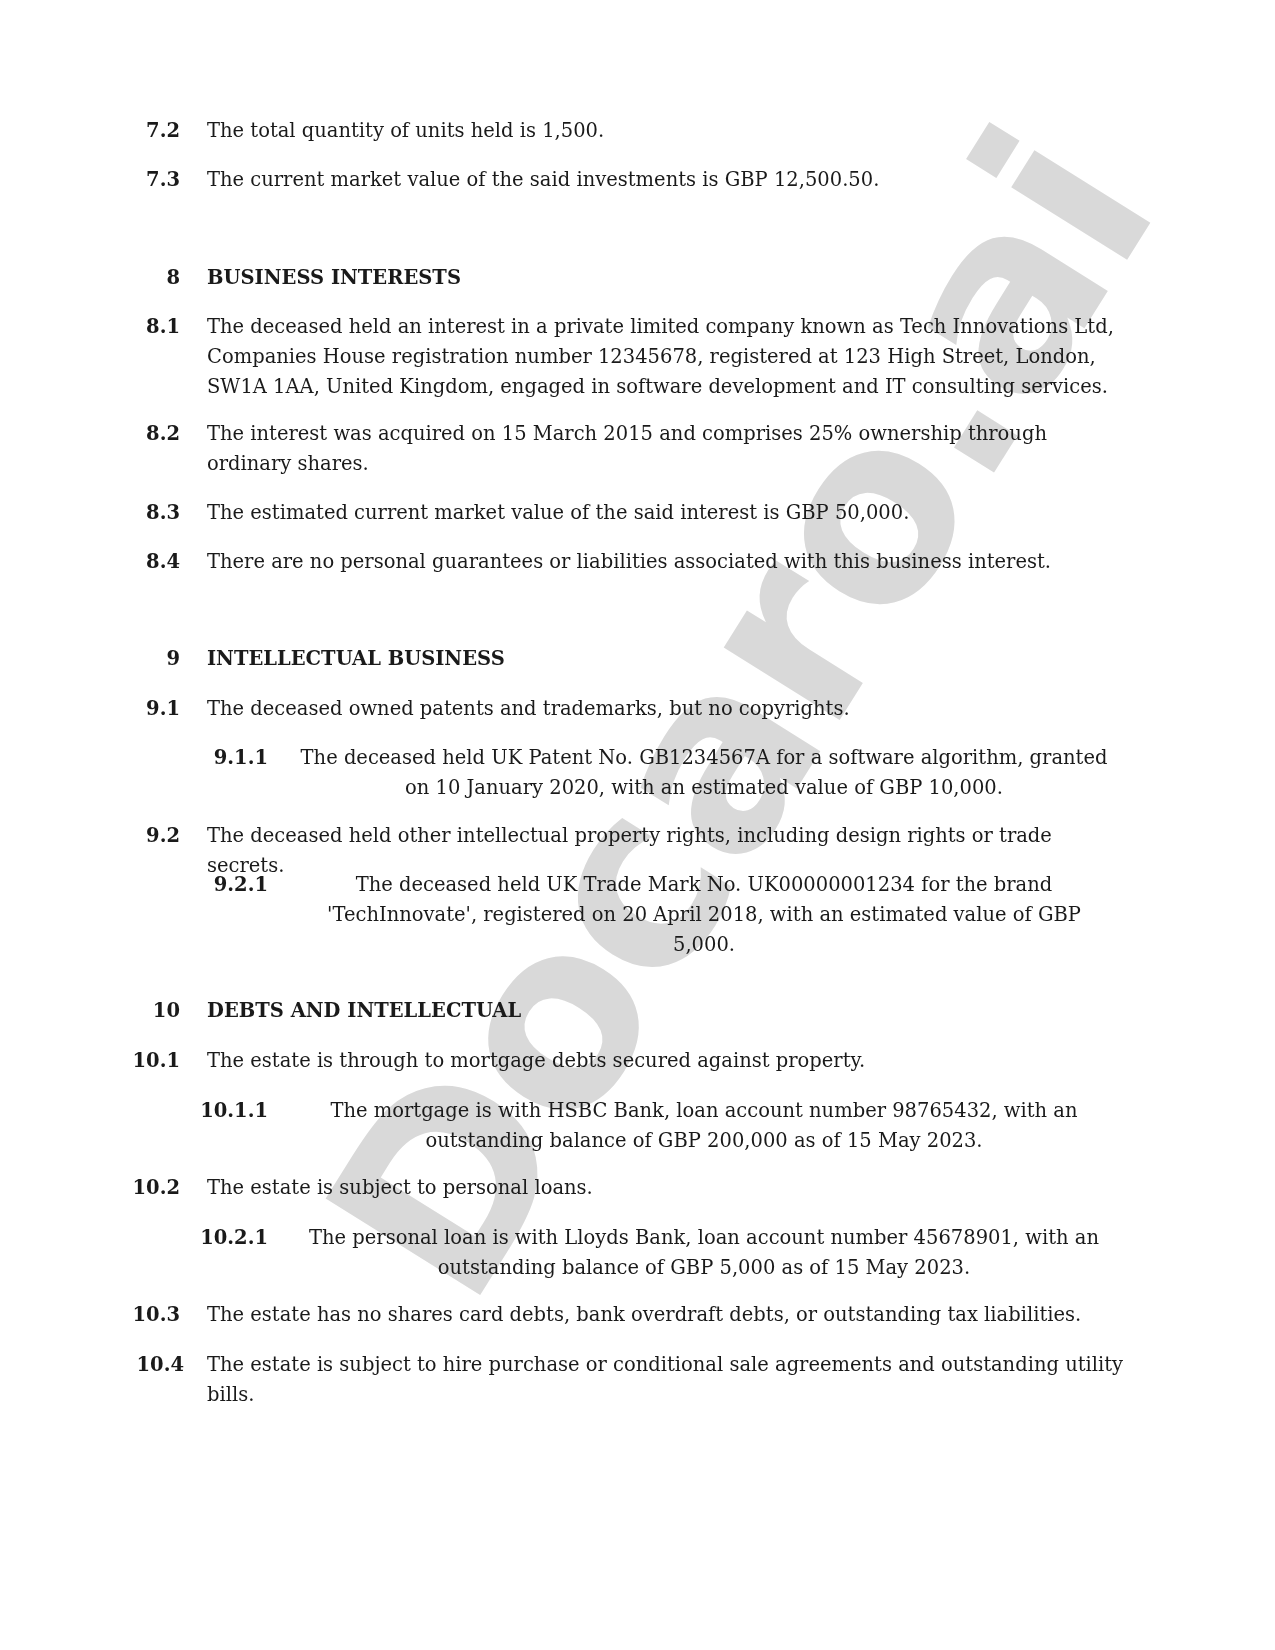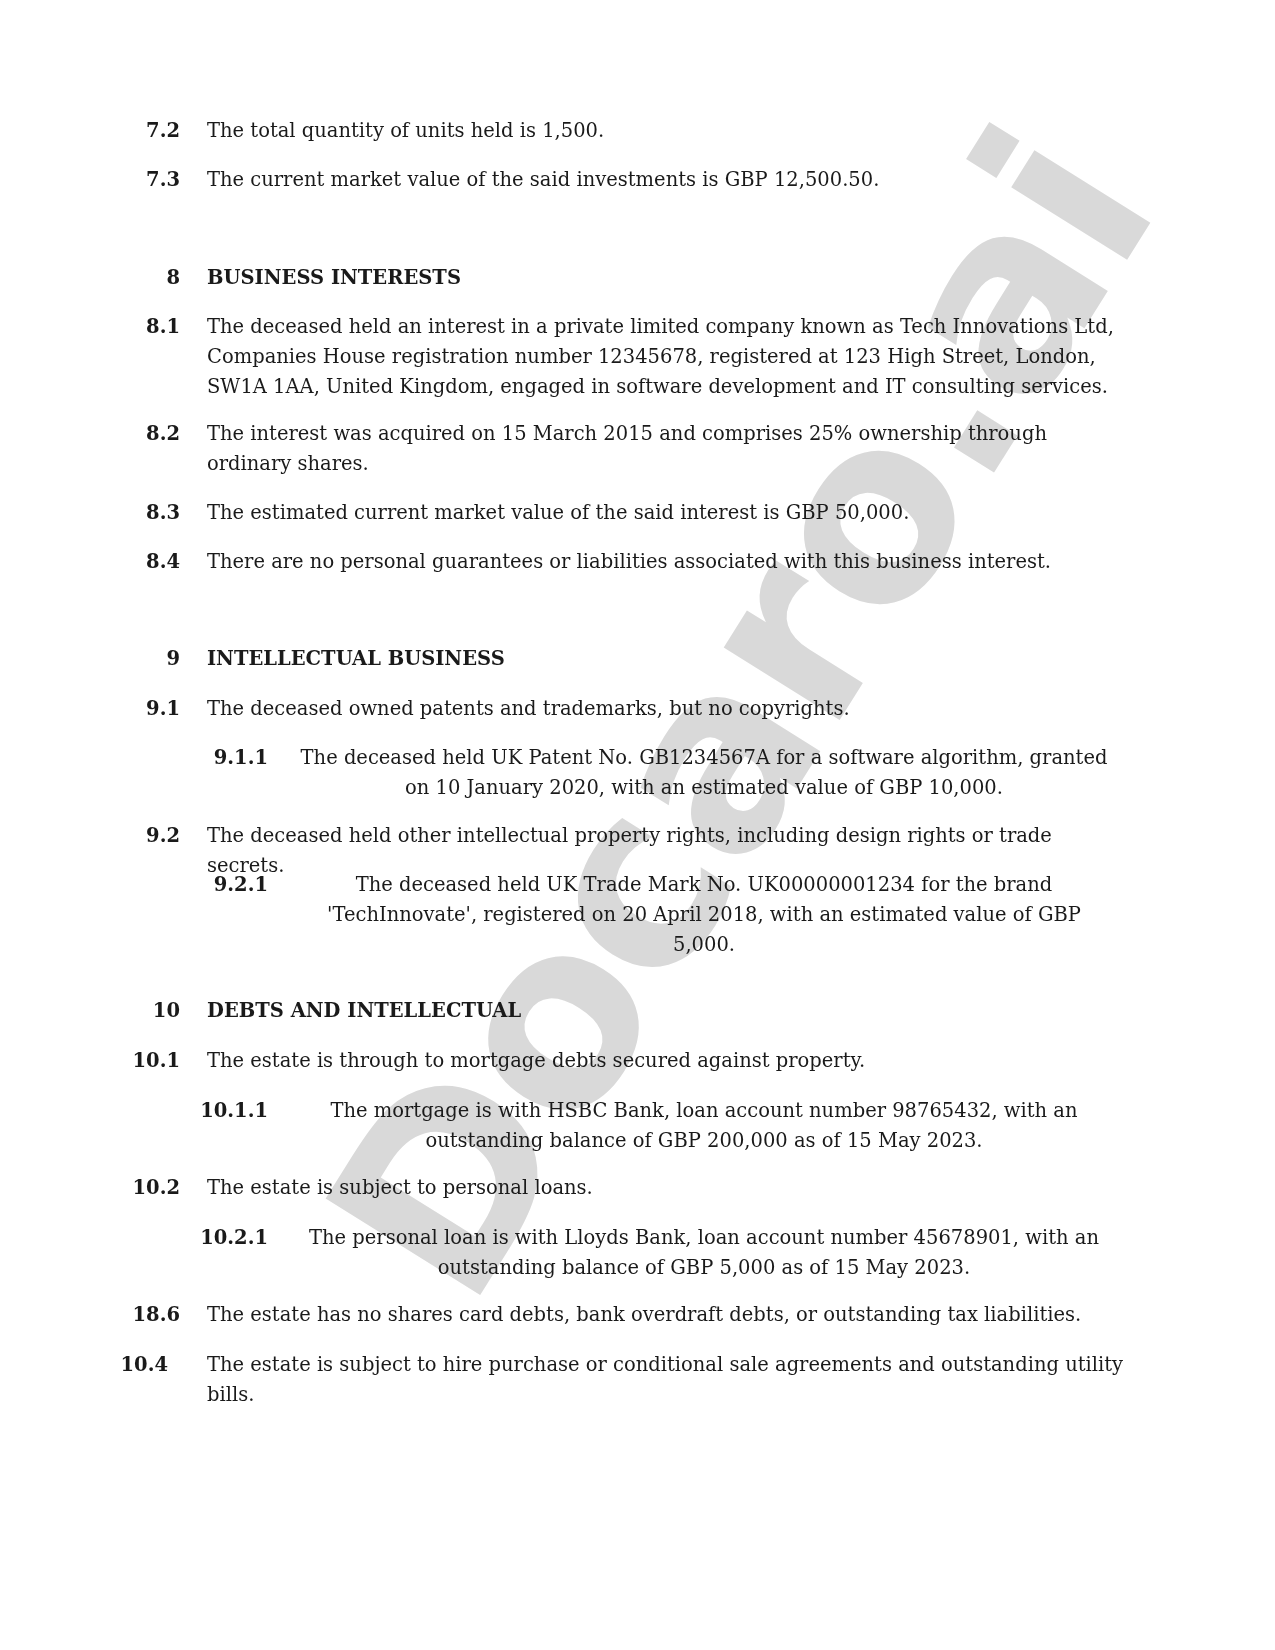--- a/index.html
+++ b/index.html
@@ -88,20 +88,20 @@
   </div>
   <div class="row" style="top:1173px">
     <span class="num" style="left:130px;width:50px">10.2</span>
     <span class="txt">The estate is subject to personal loans.</span>
   </div>
   <div class="row" style="top:1223px">
     <span class="num" style="left:200px;width:68px">10.2.1</span>
     <span class="txt sub">The personal loan is with Lloyds Bank, loan account number 45678901, with an outstanding balance of GBP 5,000 as of 15 May 2023.</span>
   </div>
   <div class="row" style="top:1300px">
-    <span class="num" style="left:130px;width:50px">18.6</span>
+    <span class="num" style="left:130px;width:50px">10.3</span>
     <span class="txt">The estate has no shares card debts, bank overdraft debts, or outstanding tax liabilities.</span>
   </div>
   <div class="row" style="top:1350px">
-    <span class="num" style="left:118px;width:50px">10.4</span>
+    <span class="num" style="left:134px;width:50px">10.4</span>
     <span class="txt">The estate is subject to hire purchase or conditional sale agreements and outstanding utility bills.</span>
   </div>
 </div>
 
 </body></html>

